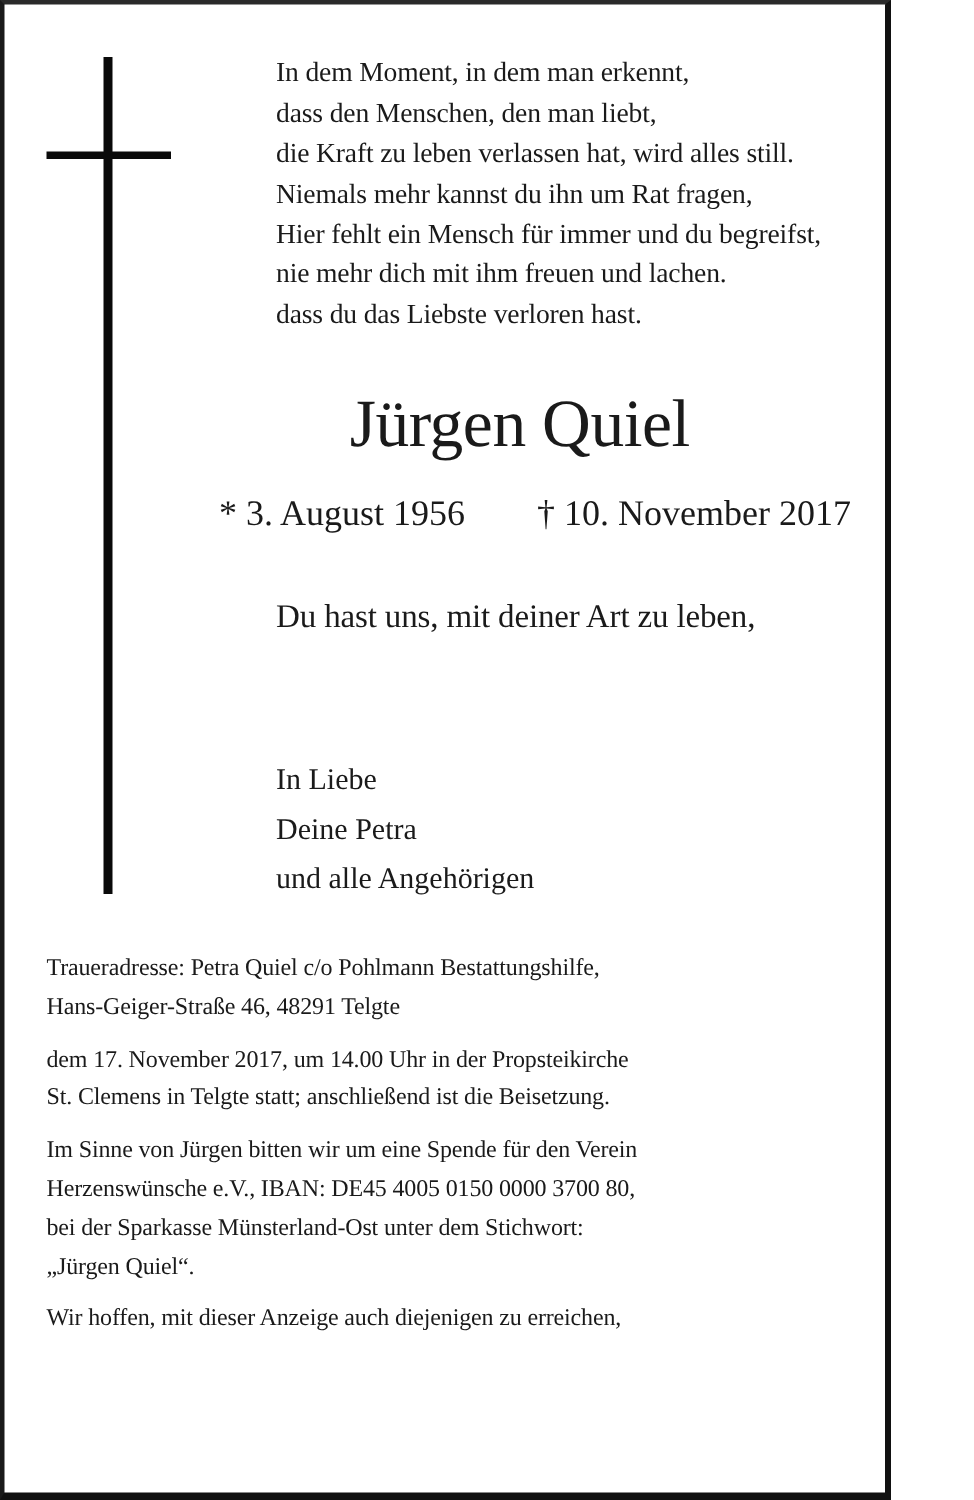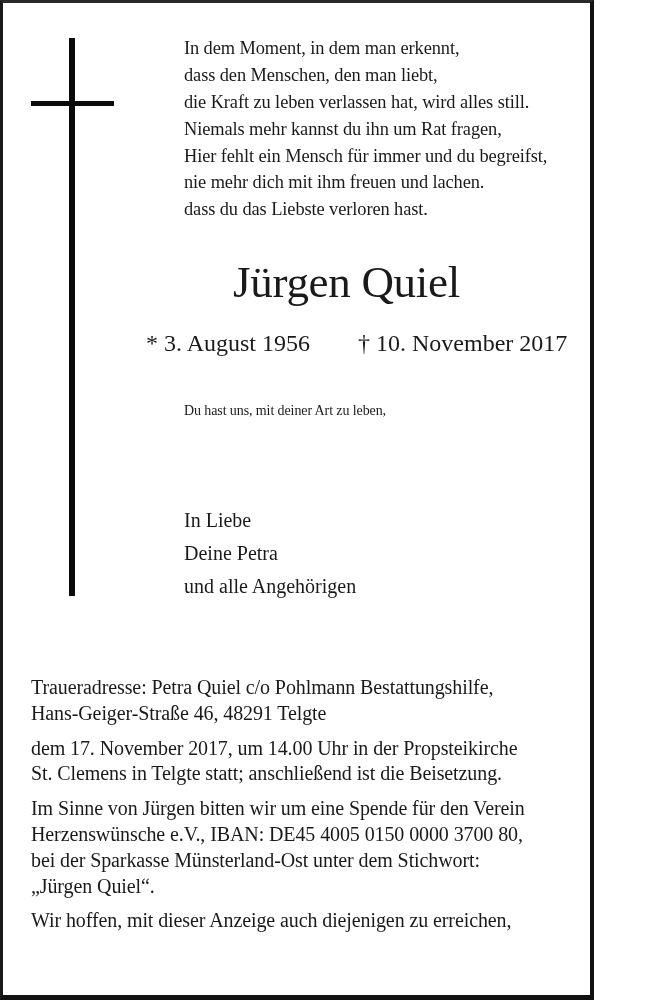--- a/index.html
+++ b/index.html
@@ -60,44 +60,43 @@
       top: 328px;
       font-size: 24px;
       line-height: 24px;
       white-space: nowrap;
     }
     .dates.birth { left: 143px; }
     .dates.death { left: 355px; }
     .quote {
       position: absolute;
       left: 181px; top: 393px;
-      font-size: 14px;
+      font-size: 22px;
       line-height: 30px;
       white-space: nowrap;
       letter-spacing: -0.1px;
     }
     .quote div { height: 30px; }
     .signature {
       position: absolute;
       left: 181px; top: 501px;
       font-size: 20px;
       line-height: 33px;
       white-space: nowrap;
       font-family: Liberation Serif, serif;
     }
     .signature div { height: 33px; }
     .footer {
       position: absolute;
       left: 28px; top: 630px;
       width: 612px;
-      font-size: 20px;
+      font-size: 16px;
       line-height: 25.8px;
       white-space: nowrap;
       letter-spacing: -0.1px;
-      margin-top: 42px;
     }
     .footer .para { margin-bottom: 9px; }
     .footer .para div { height: 25.8px; }
   </style>
 </head>
 <body>
 
 <div class="frame">
 
   <div>

